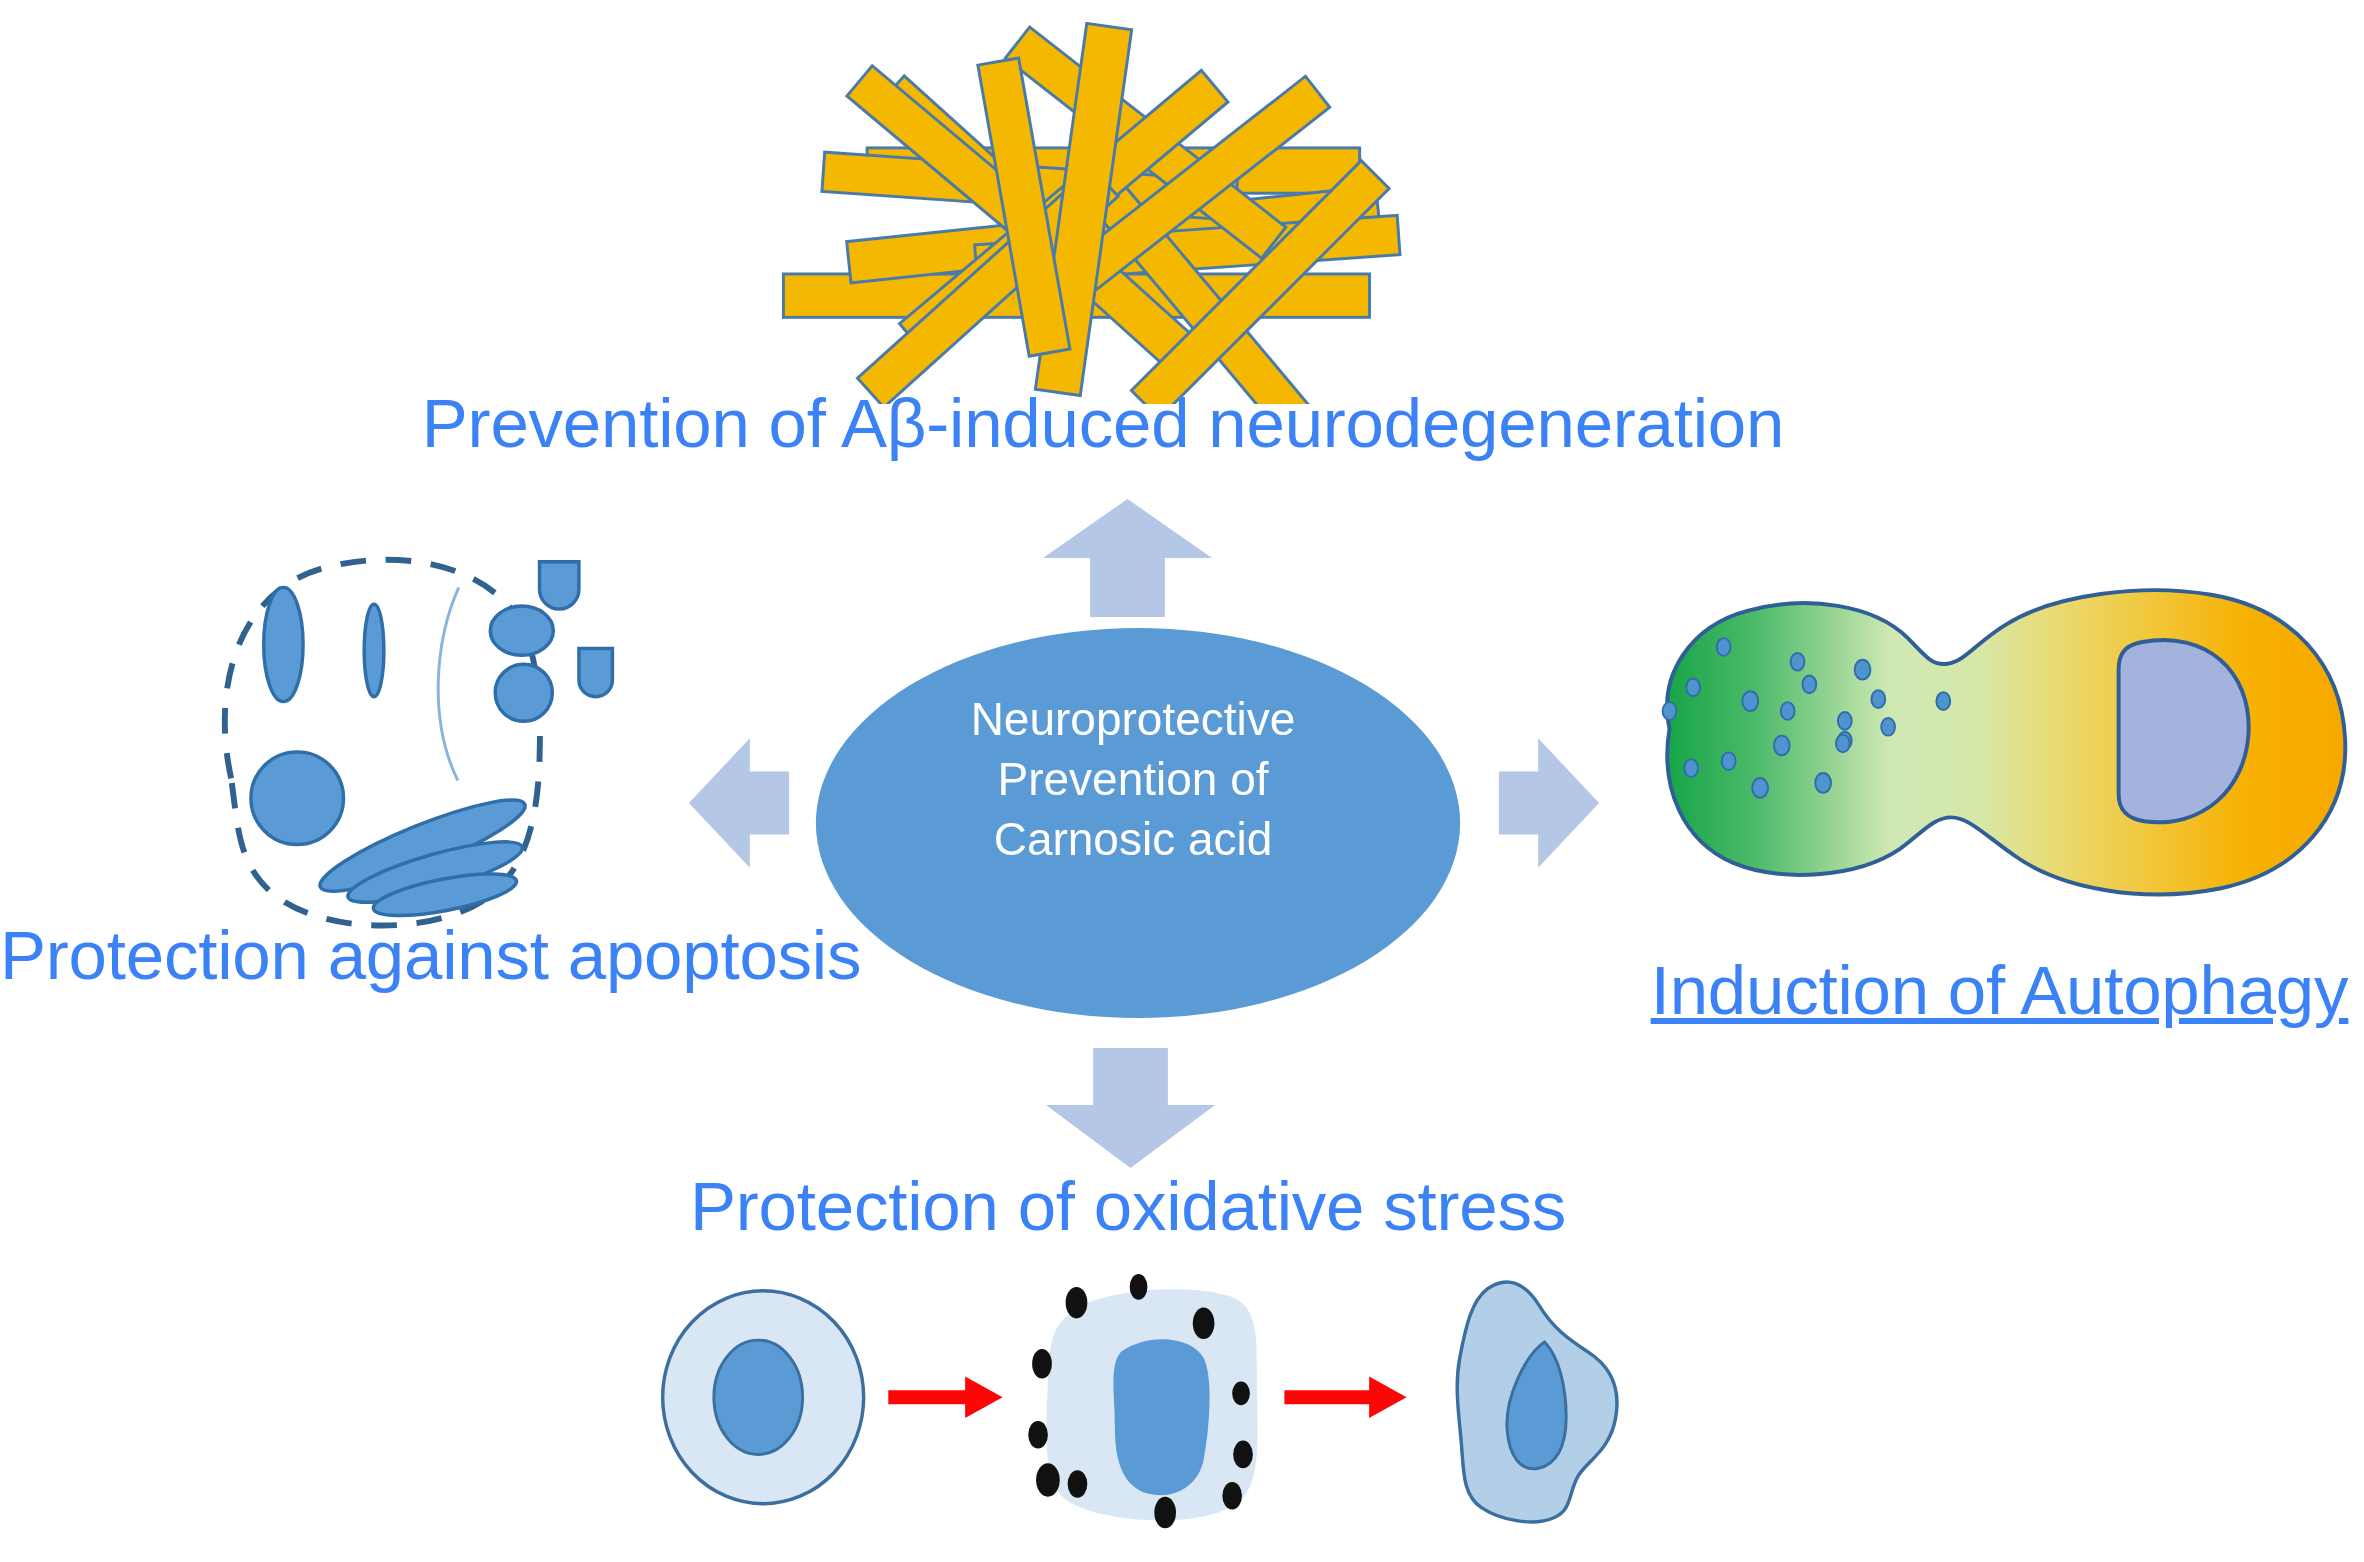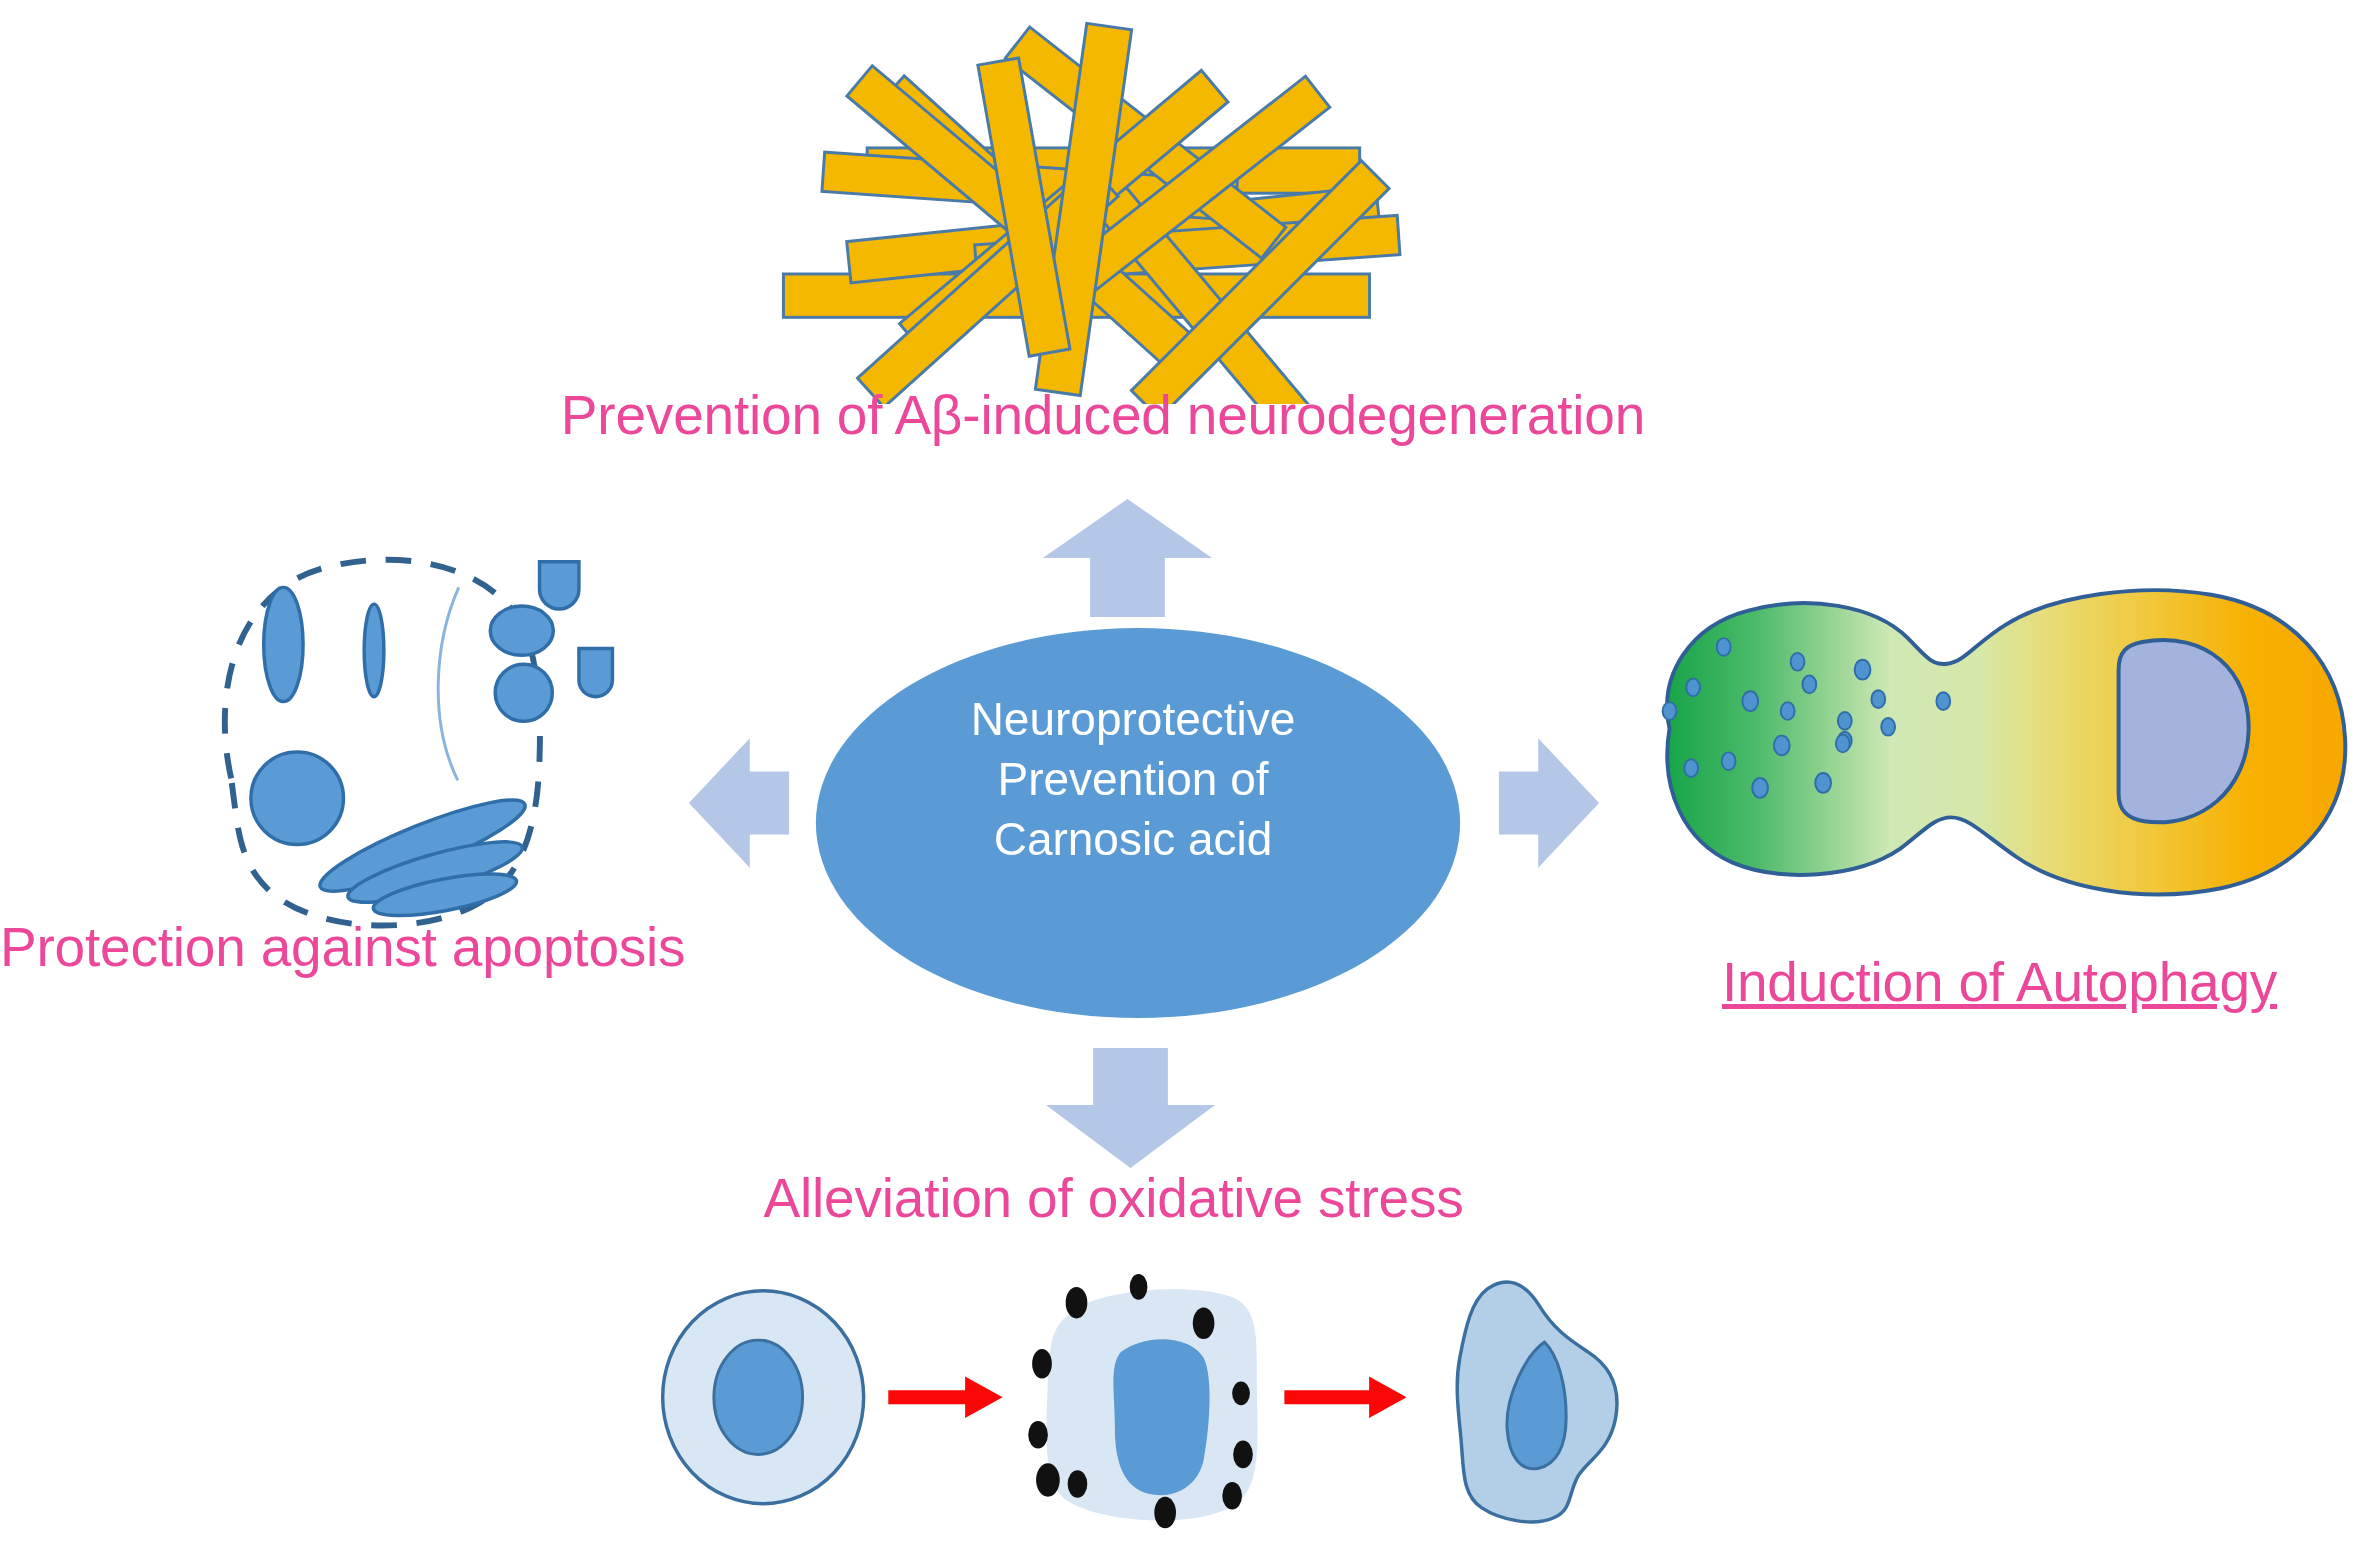--- a/index.html
+++ b/index.html
@@ -11,22 +11,22 @@
   #figure{
     position:relative;
     width:2364px;
     height:1562px;
     background:#ffffff;
     overflow:hidden;
   }
   .abs{position:absolute;}
   .label{
     position:absolute;
-    color:#ec4899;
-    font-size:55px;
+    color:#3b82f6;
+    font-size:69px;
     line-height:1.15;
     white-space:nowrap;
     font-weight:400;
     letter-spacing:-0.2px;
   }
   #label-top{ left:0; width:2364px; text-align:center; top:384px; text-indent:-158px;}
   #label-left{ left:0px; top:916px; width:778px; text-align:left;}
   #label-right{ left:1635px; top:951px; width:729px; text-align:center;text-decoration:underline;}
   #label-bottom{ left:690px; top:1167px; width:847px; text-align:center;}
 
@@ -223,21 +223,21 @@
         <ellipse cx="62" cy="190" rx="7" ry="9"></ellipse>
         <ellipse cx="216" cy="165" rx="7" ry="9"></ellipse>
         <ellipse cx="132" cy="210" rx="8" ry="10"></ellipse>
         <ellipse cx="196" cy="205" rx="8" ry="10"></ellipse>
       </g>
     </svg>
   </div>
 
   <div class="label" id="label-right">Induction of Autophagy</div>
 
-  <div class="label" id="label-bottom">Alleviation of oxidative stress</div>
+  <div class="label" id="label-bottom">Protection of oxidative stress</div>
 
   <div class="abs" style="left:640px;top:1271px;">
     <svg width="1005" height="286" viewBox="0 0 1020 290">
 
       <g>
         <ellipse cx="125" cy="128" rx="102" ry="108" fill="#d9e7f5" stroke="#3a6f9f" stroke-width="3.5"></ellipse>
         <ellipse cx="120" cy="128" rx="45" ry="58" fill="#5b9bd5" stroke="#3a6f9f" stroke-width="3"></ellipse>
       </g>
 
       <g>

